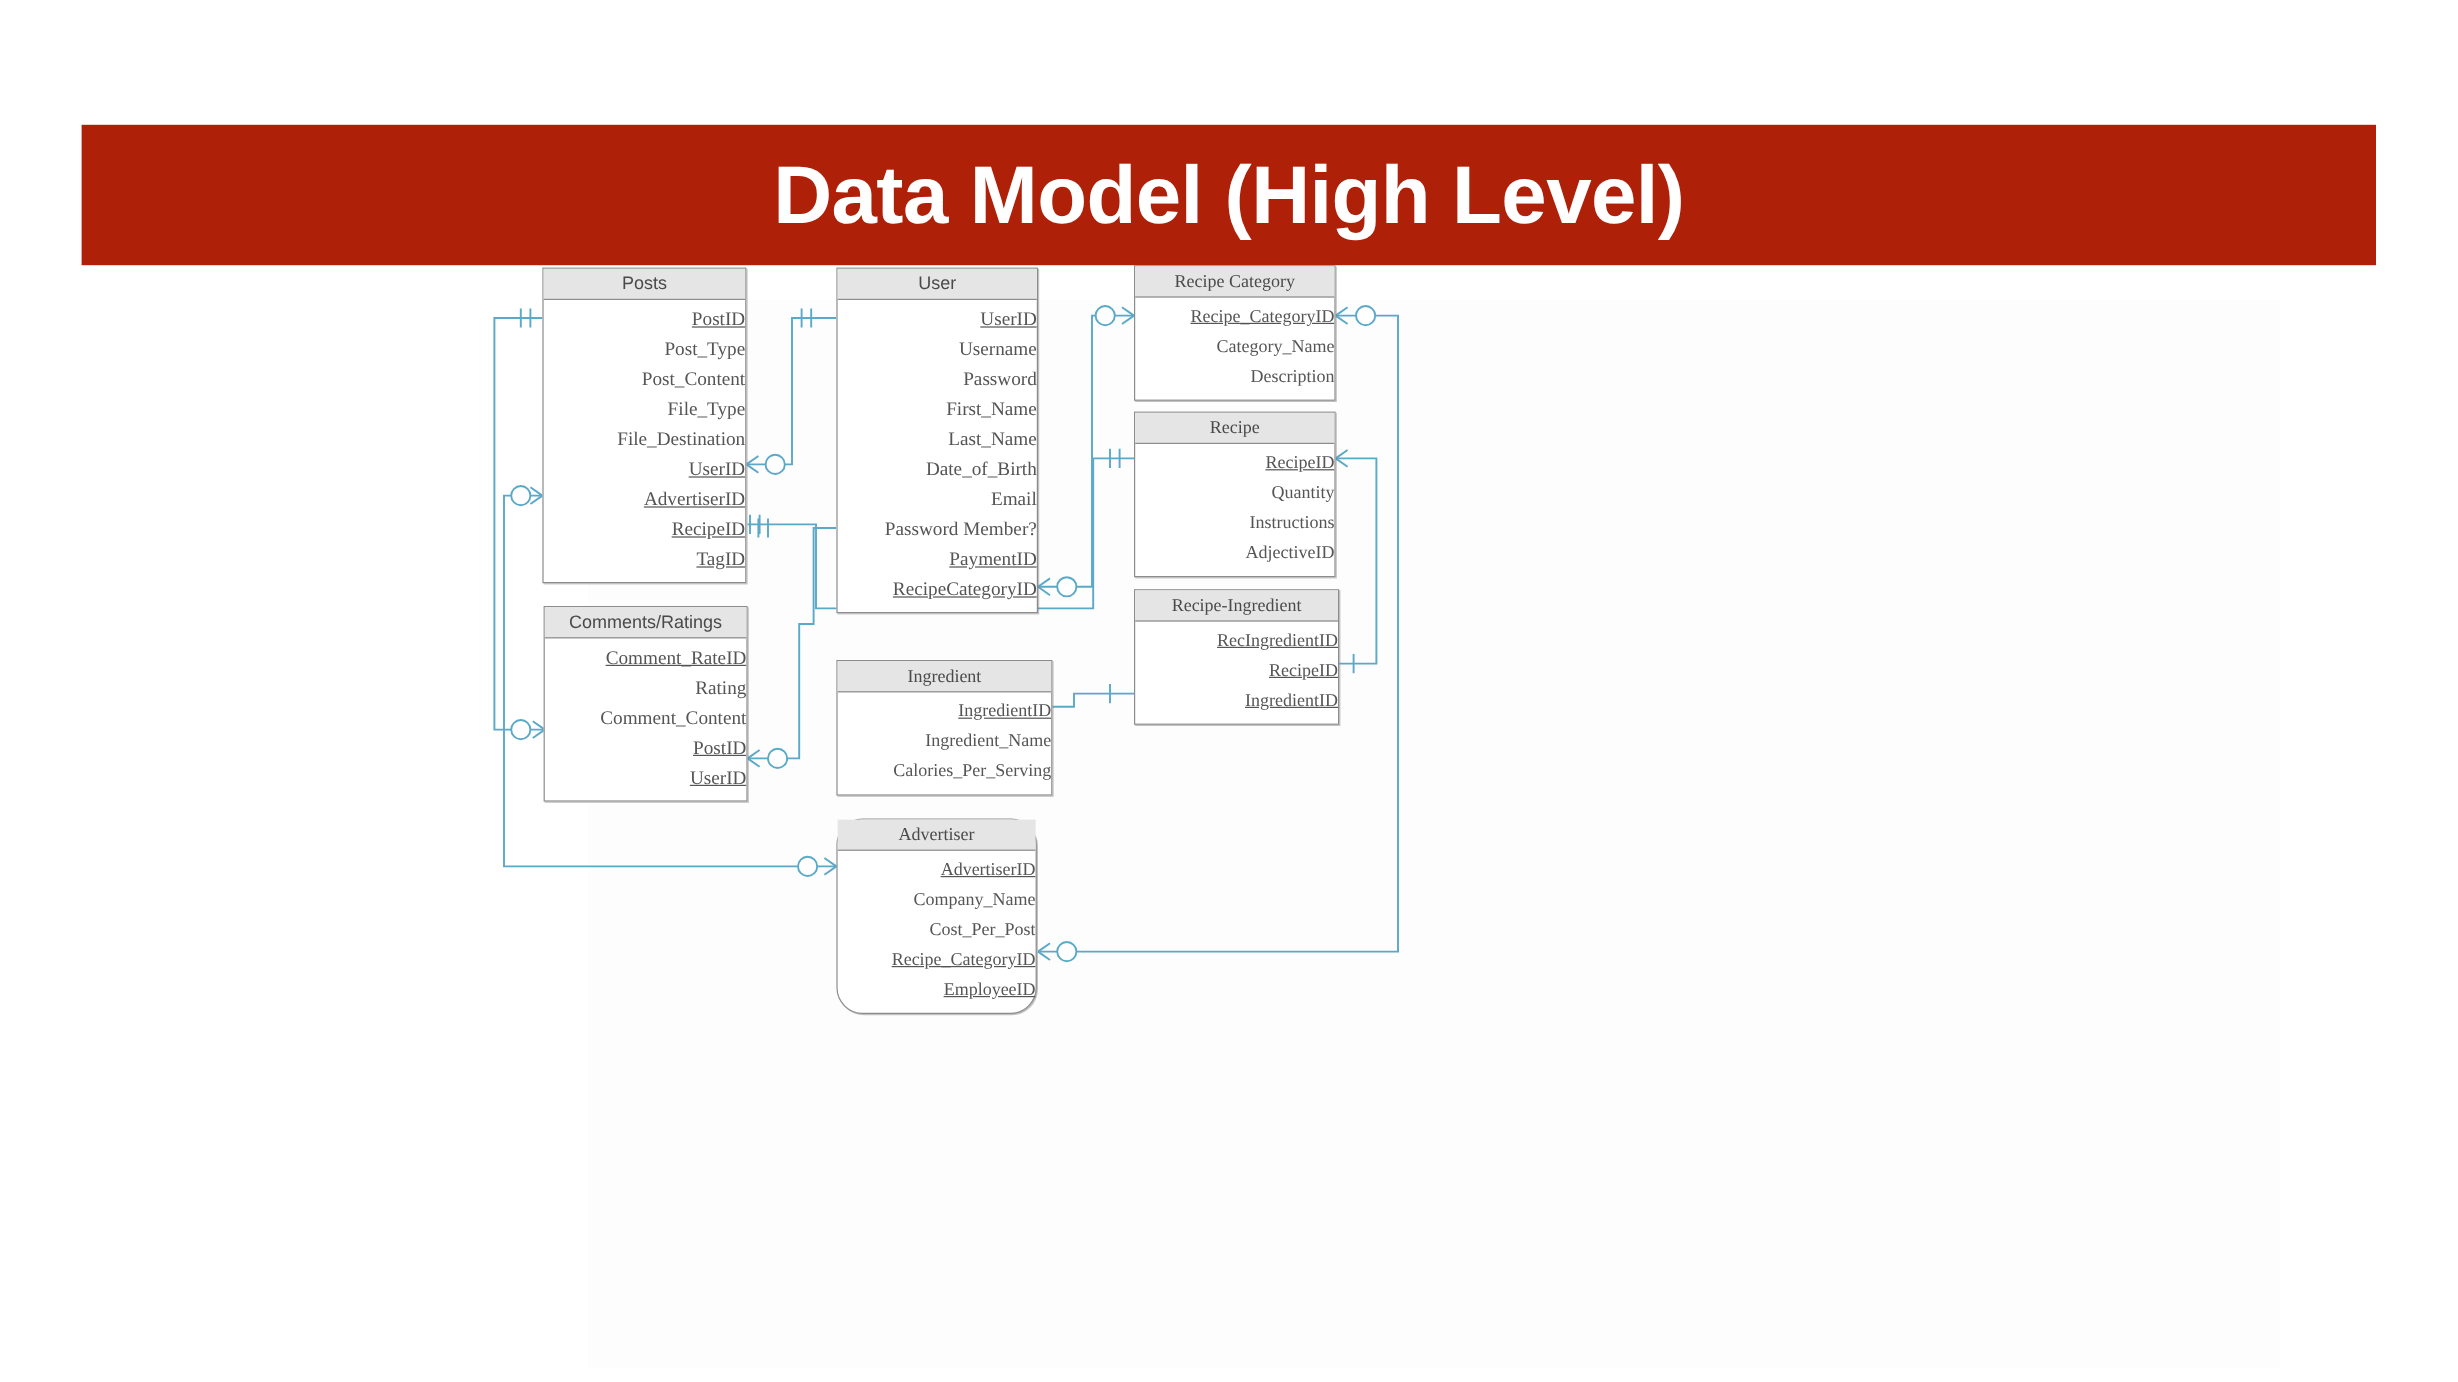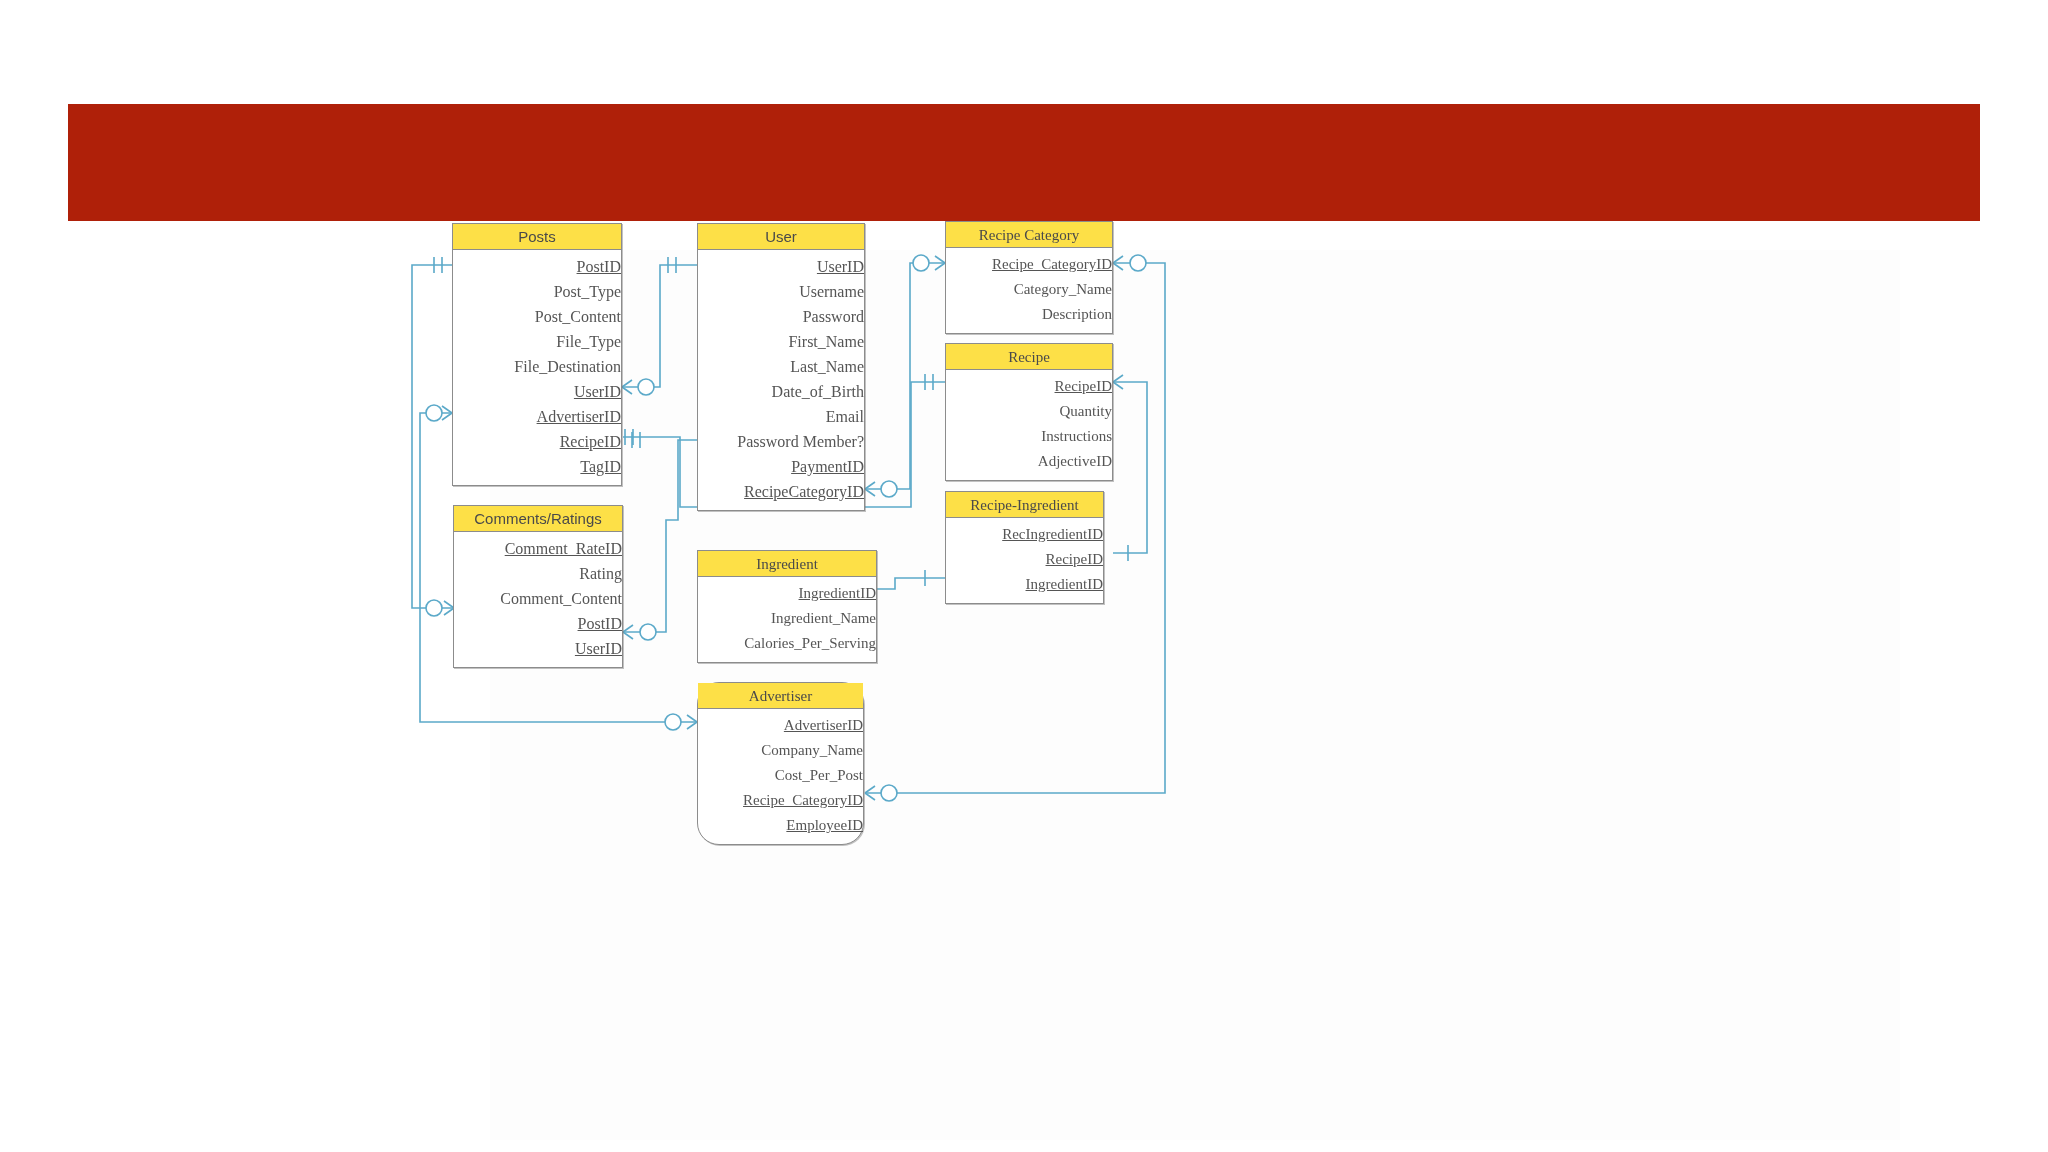--- a/index.html
+++ b/index.html
@@ -63,21 +63,21 @@
   
   .entity {
     position: absolute;
     box-sizing: border-box;
     border: 1.5px solid #8c8c8c;
     background: #ffffff;
     box-shadow: 1px 1px 0 rgba(120,120,120,0.45);
   }
   .entity-header {
     box-sizing: border-box;
-    background: #fde047;
+    background: #e5e5e5;
     border-bottom: 1.5px solid #8c8c8c;
     text-align: center;
     color: #4a4a4a;
     font-family: "Liberation Sans", sans-serif;
     font-size: 15px;
     line-height: 26px;
     height: 26px;
     white-space: nowrap;
     overflow: hidden;
   }
@@ -102,20 +102,21 @@
     font-family: Liberation Serif, serif;
     font-size: 15px;
   }
 </style>
 </head>
 <body>
 
 <div id="slide">
 
   <div id="title-banner"></div>
+  <div id="title-text">Data Model (High Level)</div>
 
   <div id="diagram-canvas"></div>
 
   <svg id="connector-layer" viewBox="0 0 2048 1152" xmlns="http://www.w3.org/2000/svg">
     <g fill="none" stroke="#5BA9C9" stroke-width="1.6">
 
       <path d="M 454,608 L 412,608 L 412,265 L 452,265"></path>
 
       <path d="M 454,608 L 444,601 M 454,608 L 444,615"></path>
       <circle cx="434" cy="608" r="8" fill="#ffffff" stroke="#5BA9C9" stroke-width="1.6"></circle>
@@ -219,21 +220,21 @@
     <div class="entity-header">Comments/Ratings</div>
     <div class="entity-body">
       <div class="attr pk">Comment_RateID</div>
       <div class="attr">Rating</div>
       <div class="attr">Comment_Content</div>
       <div class="attr pk">PostID</div>
       <div class="attr pk">UserID</div>
     </div>
   </div>
 
-  <div class="entity sans" style="left:945px; top:491px; width:159px;">
+  <div class="entity sans" style="left:945px; top:491px; width:171px;">
     <div class="entity-header">Recipe-Ingredient</div>
     <div class="entity-body">
       <div class="attr pk">RecIngredientID</div>
       <div class="attr pk">RecipeID</div>
       <div class="attr pk">IngredientID</div>
     </div>
   </div>
 
   <div class="entity sans" style="left:697px; top:550px; width:180px;">
     <div class="entity-header">Ingredient</div>

